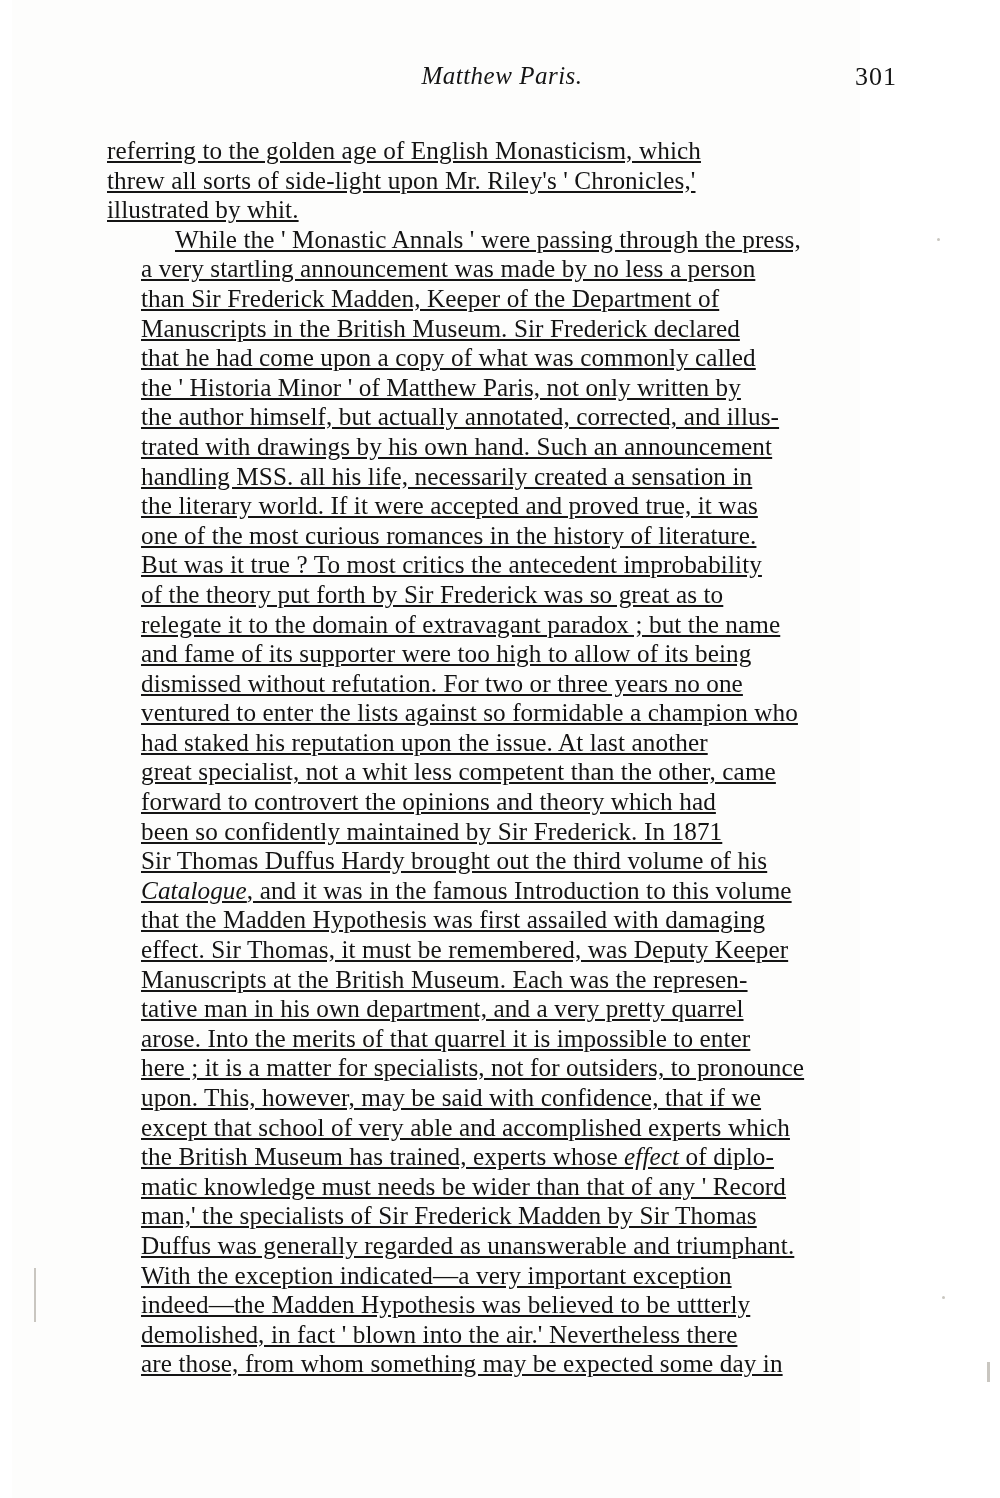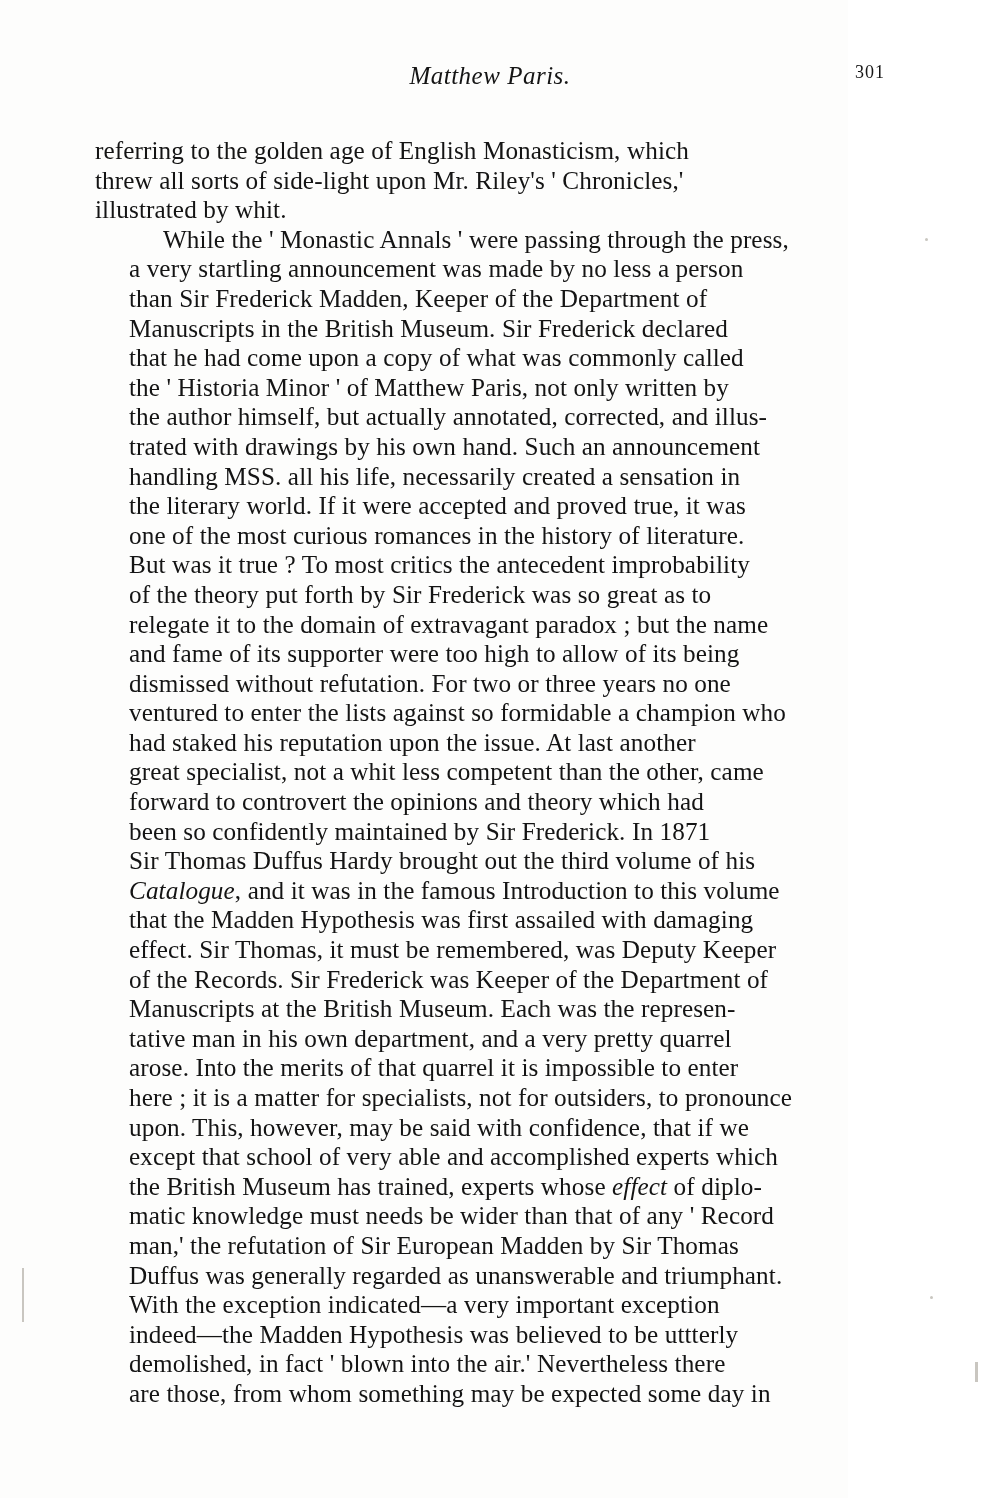--- a/index.html
+++ b/index.html
@@ -10,21 +10,21 @@
   body {
     width: 1000px;
     height: 1498px;
     font-family: "Liberation Serif", serif;
     color: #1a1a1a;
     position: relative;
     overflow: hidden;
   }
   .page {
     position: absolute;
-    left: 0;
+    left: 12px;
     top: 0;
     width: 848px;
     height: 1498px;
     background: #fdfdfc;
   }
   .header {
     position: absolute;
     left: 95px;
     top: 62px;
     width: 790px;
@@ -38,37 +38,38 @@
     text-align: center;
     font-style: italic;
     font-size: 25px;
     letter-spacing: 0.5px;
     color: #151515;
   }
   .page-number {
     position: absolute;
     right: 0;
     top: 0;
-    font-size: 18px;
+    font-size: 26px;
     letter-spacing: 1px;
     color: #151515;
   }
   .body-text {
     position: absolute;
     left: 95px;
     top: 136px;
     width: 790px;
   }
   .para {
     margin: 0;
     font-size: 25.2px;
     line-height: 29.6px;
     text-align: justify;
     color: #141414;
     letter-spacing: 0.1px;
+    text-decoration: underline;
   }
   .para.indent {
     text-indent: 34px;
   }
   .para + .para {
     margin-top: 0;
   }
   .line {
     display: block;
     white-space: nowrap;
@@ -119,30 +120,29 @@
         <span class="line">dismissed  without  refutation.   For  two  or  three  years  no  one</span>
         <span class="line">ventured to enter the lists against so formidable a champion who</span>
         <span class="line">had  staked  his  reputation  upon  the  issue.   At  last  another</span>
         <span class="line">great specialist, not a whit  less competent than  the  other,  came</span>
         <span class="line">forward  to  controvert  the  opinions  and  theory  which   had</span>
         <span class="line">been  so  confidently  maintained  by  Sir  Frederick.   In   1871</span>
         <span class="line">Sir Thomas Duffus Hardy brought  out the third  volume  of  his</span>
         <span class="line"><i class="ital">Catalogue</i>, and it was in the famous Introduction to this volume</span>
         <span class="line">that the Madden Hypothesis  was  first  assailed  with  damaging</span>
         <span class="line">effect.   Sir Thomas, it must be remembered, was Deputy Keeper</span>
-        <span class="line">of the Records.   Sir Frederick was Keeper of the Department of</span>
         <span class="line">Manuscripts  at  the  British  Museum.   Each  was  the  represen-</span>
         <span class="line">tative man in  his  own  department,  and  a  very  pretty  quarrel</span>
         <span class="line">arose.   Into the merits of  that quarrel it is  impossible  to  enter</span>
         <span class="line">here ;   it is a matter for specialists, not for outsiders, to  pronounce</span>
         <span class="line">upon.   This, however, may  be said with confidence, that if  we</span>
         <span class="line">except that school of  very able and accomplished experts  which</span>
         <span class="line">the  British  Museum has trained, experts  whose <i class="ital">effect</i> of  diplo-</span>
         <span class="line">matic knowledge must  needs  be wider than that of any ' Record</span>
-        <span class="line">man,' the refutation  of  Sir  European  Madden  by  Sir  Thomas</span>
+        <span class="line">man,' the specialists  of  Sir  Frederick  Madden  by  Sir  Thomas</span>
         <span class="line">Duffus  was generally regarded as unanswerable and triumphant.</span>
         <span class="line">With   the   exception   indicated—a   very   important   exception</span>
         <span class="line">indeed—the  Madden  Hypothesis  was  believed  to  be  uttterly</span>
         <span class="line">demolished,  in  fact  ' blown  into  the  air.'   Nevertheless  there</span>
         <span class="line">are those, from whom something may be expected some day in</span>
       </p>
 
   </div>
 
   <div class="edge-mark mark-a"></div>

